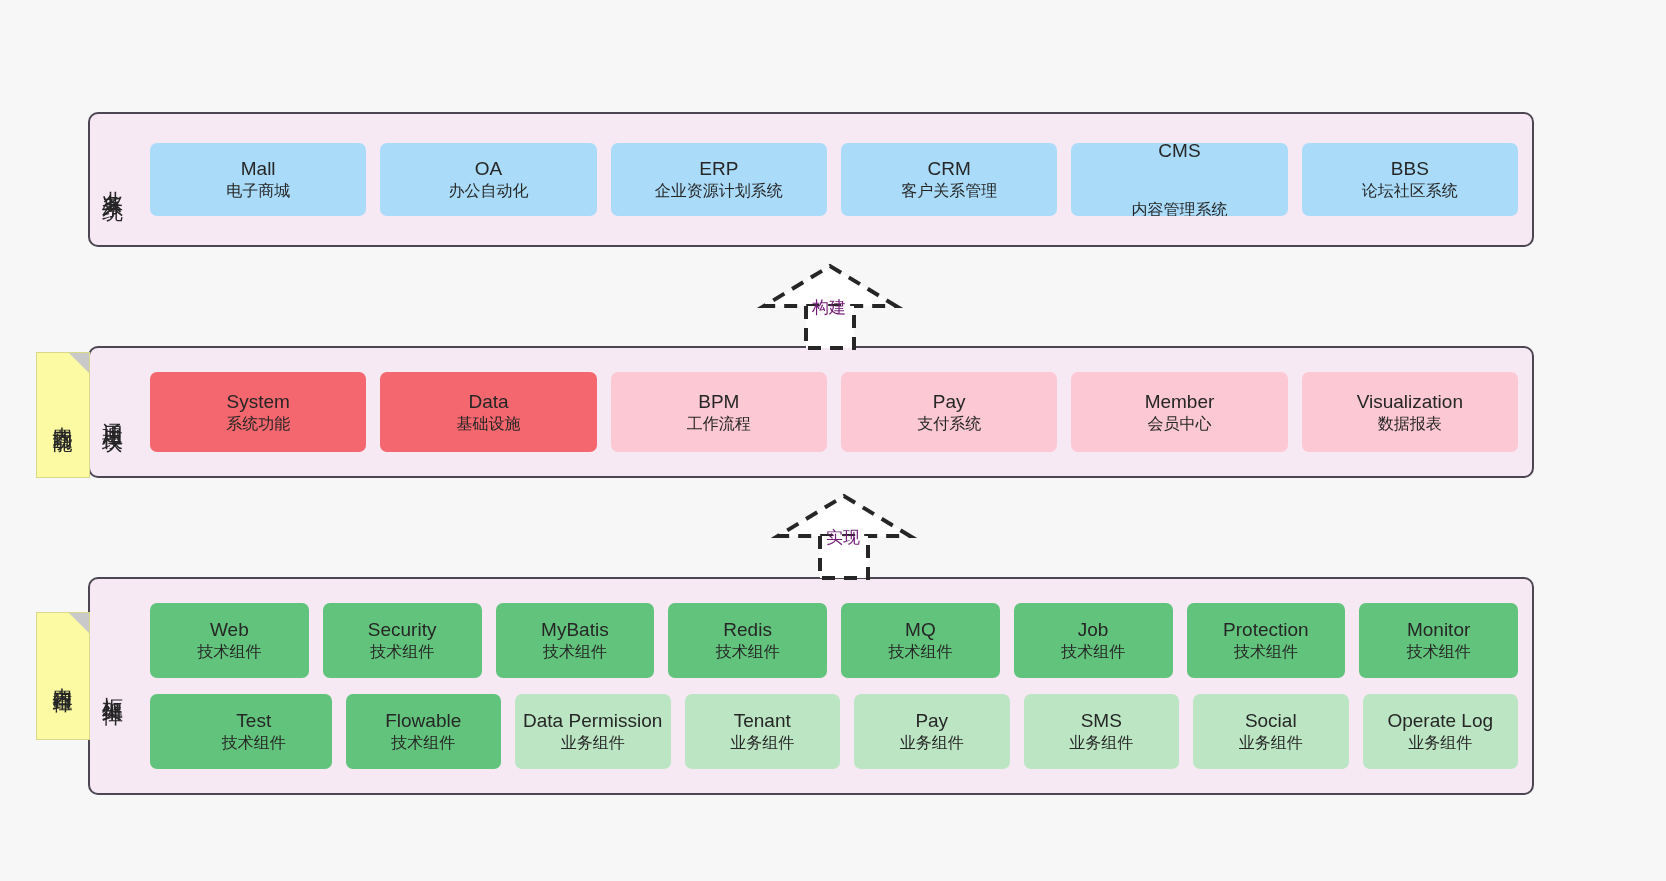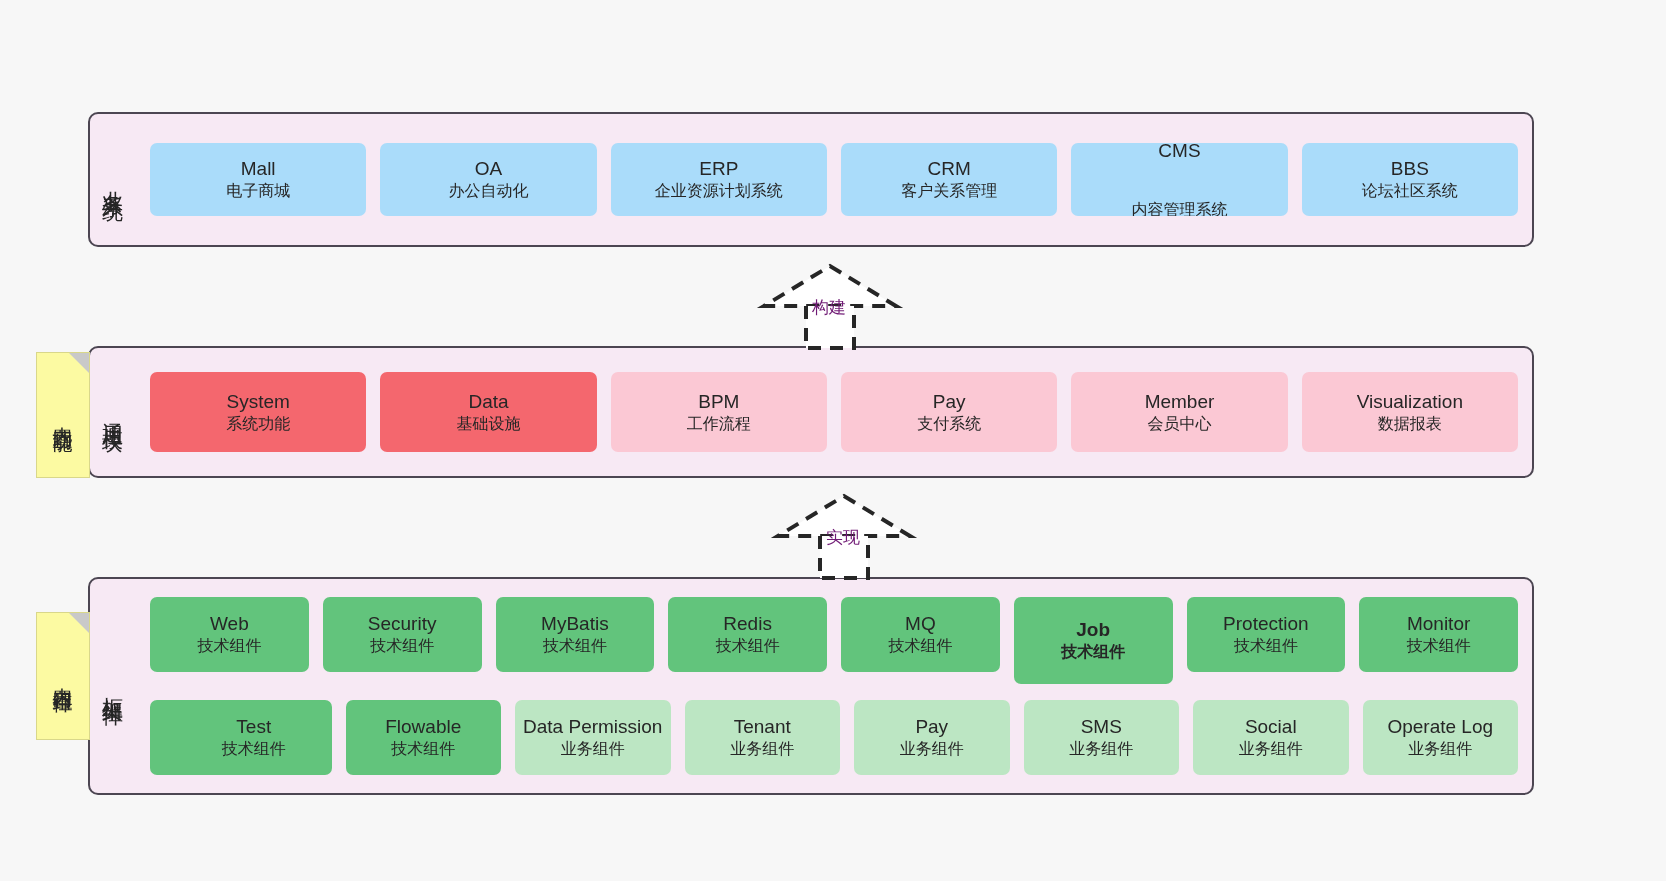--- a/index.html
+++ b/index.html
@@ -220,21 +220,21 @@
             <div class="cn">技术组件</div>
           </div>
           <div class="card c-green" style="height: 75px;">
             <div class="en">Redis</div>
             <div class="cn">技术组件</div>
           </div>
           <div class="card c-green" style="height: 75px;">
             <div class="en">MQ</div>
             <div class="cn">技术组件</div>
           </div>
-          <div class="card c-green" style="height: 87px; font-weight: bold;">
+          <div class="card c-green" style="height: 75px;">
             <div class="en">Job</div>
             <div class="cn">技术组件</div>
           </div>
           <div class="card c-green" style="height: 75px;">
             <div class="en">Protection</div>
             <div class="cn">技术组件</div>
           </div>
           <div class="card c-green" style="height: 75px;">
             <div class="en">Monitor</div>
             <div class="cn">技术组件</div>

